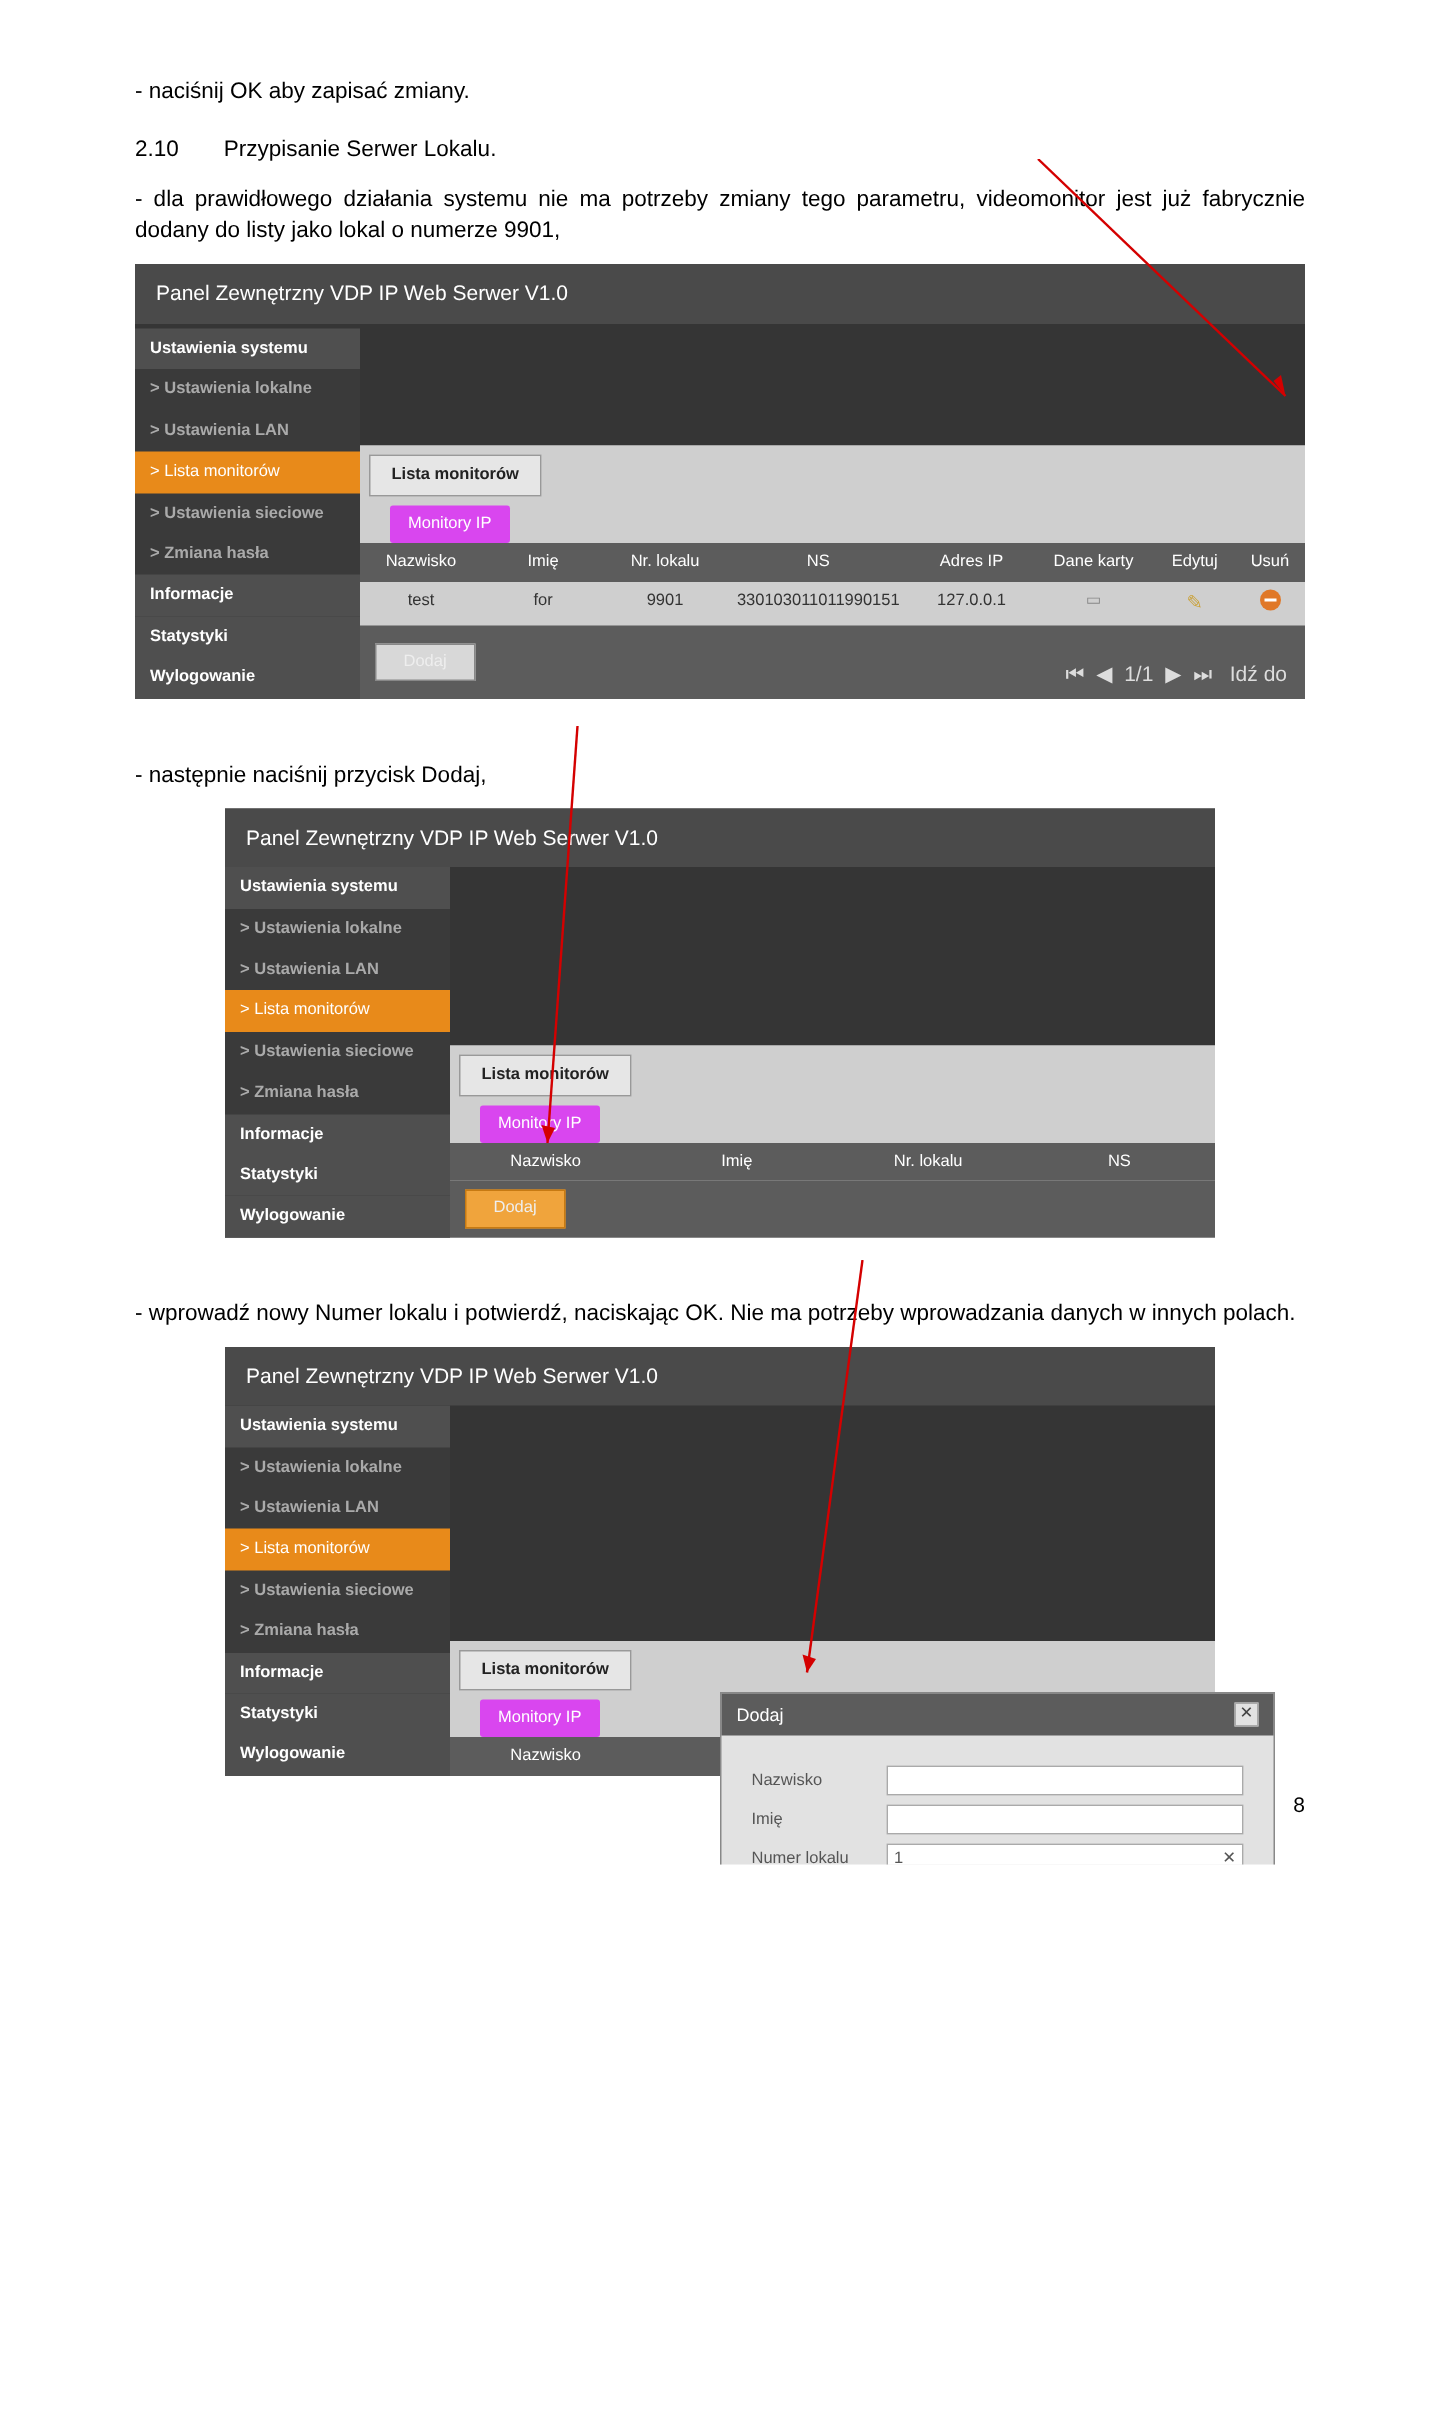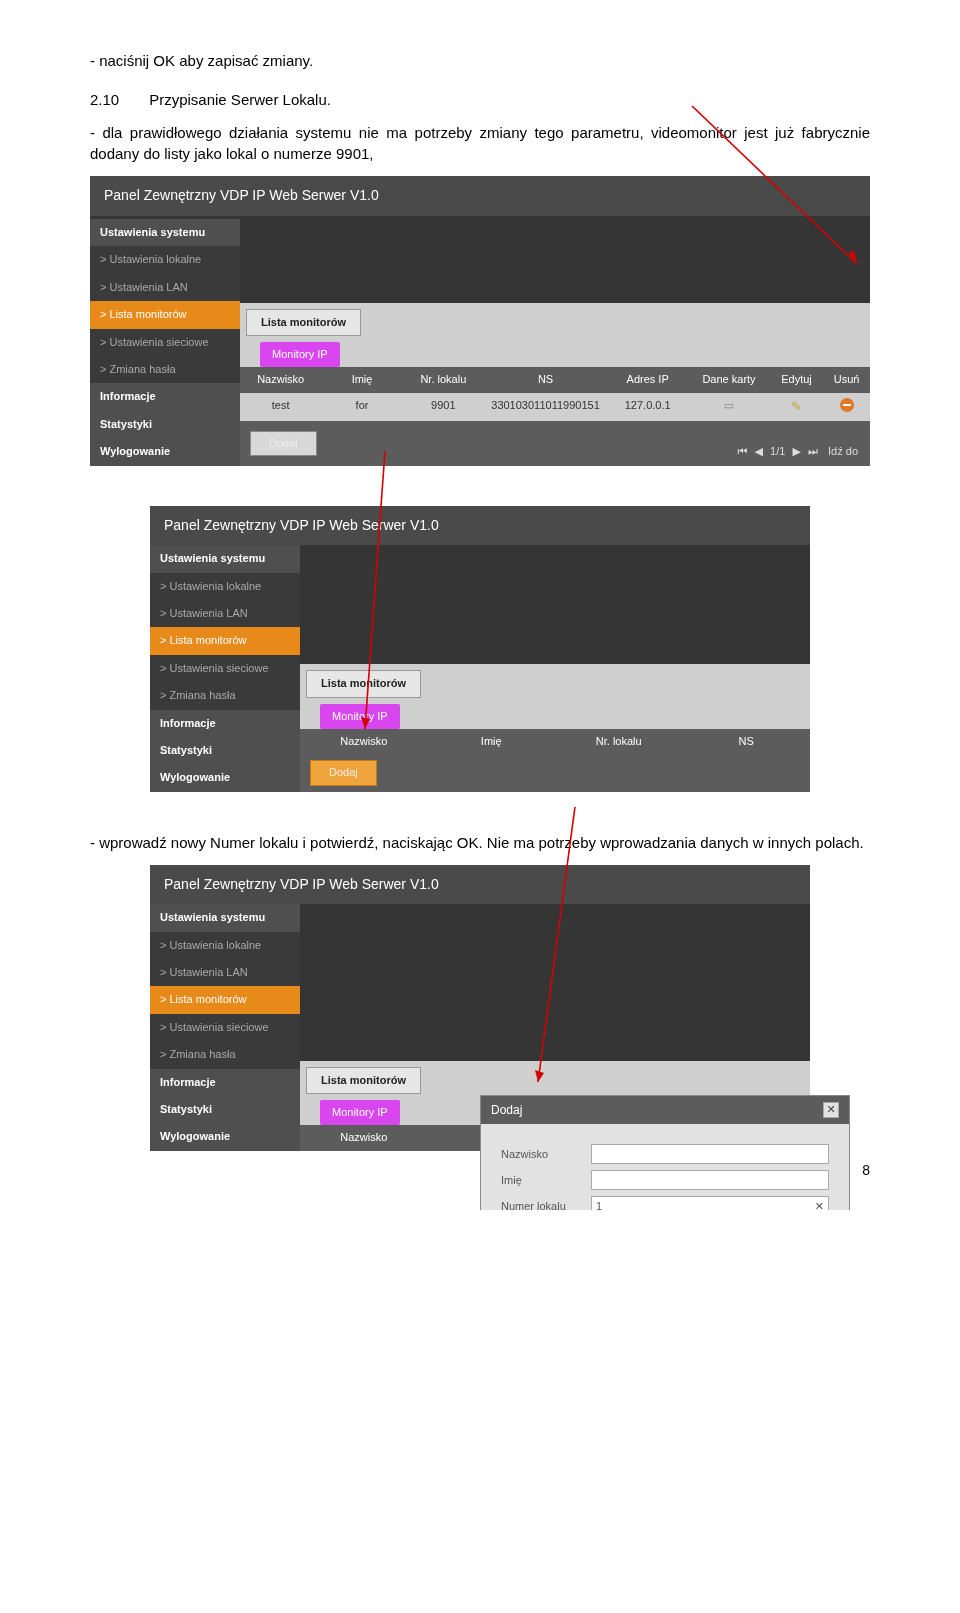--- a/index.html
+++ b/index.html
@@ -7,33 +7,33 @@
   .page {width:960px;margin:0 auto;padding:50px 90px 30px 90px;font-size:15px;line-height:1.4;text-align:justify;}
   .page p {margin:0 0 12px 0;}
   .sect-num {display:inline-block;width:55px;}
   .panel {background:#353535;color:#ccc;margin:10px 0 40px 0;font-size:11px;}
   .panel-title {background:#4a4a4a;color:#fff;font-weight:normal;padding:10px 14px;font-size:14px;}
   .panel-body {display:flex;min-height:250px;align-items:flex-end;}
   .sidebar {width:150px;background:#3a3a3a;flex:none;}
   .side-item {padding:6px 10px;color:#e6e6e6;font-size:11px;}
   .side-head {background:#4f4f4f;font-weight:bold;color:#fff;}
   .side-active {background:#e88a1a;color:#fff;}
-  .side-sub {color:#aaa;}
+  .side-sub {color:#aaa;font-weight:bold;}
   .content {flex:1;background:#cfcfcf;color:#222;display:flex;flex-direction:column;position:relative;}
   .tab-row {background:#cfcfcf;}
   .tab {display:inline-block;background:#e6e6e6;border:1px solid #999;padding:5px 14px;font-weight:bold;font-size:11px;margin:6px 0 0 6px;}
   .chip {display:inline-block;background:#d946ef;color:#fff;padding:5px 12px;margin:6px 0 0 20px;font-size:11px;border-radius:2px;}
   .thead {background:#5c5c5c;color:#fff;}
   .hcell,.cell {flex:1;padding:5px 6px;text-align:center;white-space:nowrap;overflow:hidden;text-overflow:ellipsis;}
   .row {display:flex;}
   .tbody .row {background:#cfcfcf;color:#333;}
   .btn {display:inline-block;background:#d8d8d8;border:1px solid #888;padding:4px 18px;font-size:11px;}
   .btn-orange {background:#f0a43c;border-color:#c77a12;}
   .bottom-bar {background:#5c5c5c;color:#eee;padding:6px 10px;display:flex;justify-content:space-between;align-items:center;}
-  .pager-ctrl {color:#ddd;font-size:11px;margin-top:17px;}
+  .pager-ctrl {color:#ddd;font-size:14px;margin-top:17px;}
   .pager-ctrl span {margin:0 2px;cursor:pointer;}
   .icon-pencil {color:#caa23b;font-size:13px;}
   .icon-delete {display:inline-block;width:14px;height:14px;background:#e07828;border-radius:50%;position:relative;}
   .icon-delete::after {content:"";position:absolute;left:3px;right:3px;top:6px;height:2px;background:#fff;}
   .modal {position:absolute;left:180px;top:34px;width:370px;background:#e2e2e2;border:1px solid #888;}
   .modal-head {background:#5c5c5c;color:#fff;padding:6px 10px;font-size:12px;display:flex;justify-content:space-between;align-items:center;}
   .modal-body {padding:14px 20px;}
   .fld {display:flex;align-items:center;margin:6px 0;font-size:11px;color:#555;}
   .fld label {width:90px;}
   .fld .inp {flex:1;background:#fff;border:1px solid #aaa;height:20px;padding:0 4px;font-size:11px;display:flex;align-items:center;justify-content:space-between;}
@@ -114,20 +114,21 @@
             <span>1/1</span>
             <span>▶</span>
             <span>⏭</span>
             &nbsp;<span>Idź do</span>
           </span>
         </div>
       </div>
     </div>
   </div>
 
+  <p>- następnie naciśnij przycisk Dodaj,</p>
 
   <div class="panel small" style="margin-left:60px;margin-right:60px;position:relative;">
     <svg style="position:absolute;left:205px;top:-55px;z-index:5;" width="60" height="290" viewBox="0 0 60 290">
       <line x1="30" y1="0" x2="10" y2="278" stroke="#d40000" stroke-width="1.6"></line>
       <polygon points="10,278 6,266 15,268" fill="#d40000"></polygon>
     </svg>
     <div class="panel-title">Panel Zewnętrzny VDP IP Web Serwer V1.0</div>
     <div class="panel-body">
       <div class="sidebar">
         <div class="side-item side-head">Ustawienia systemu</div>

